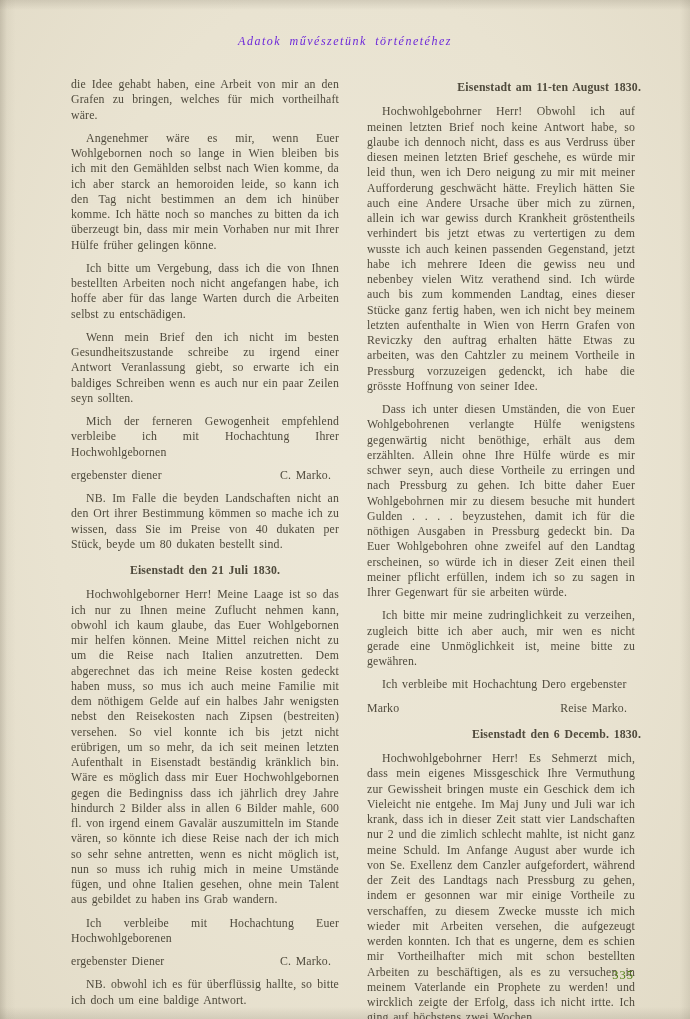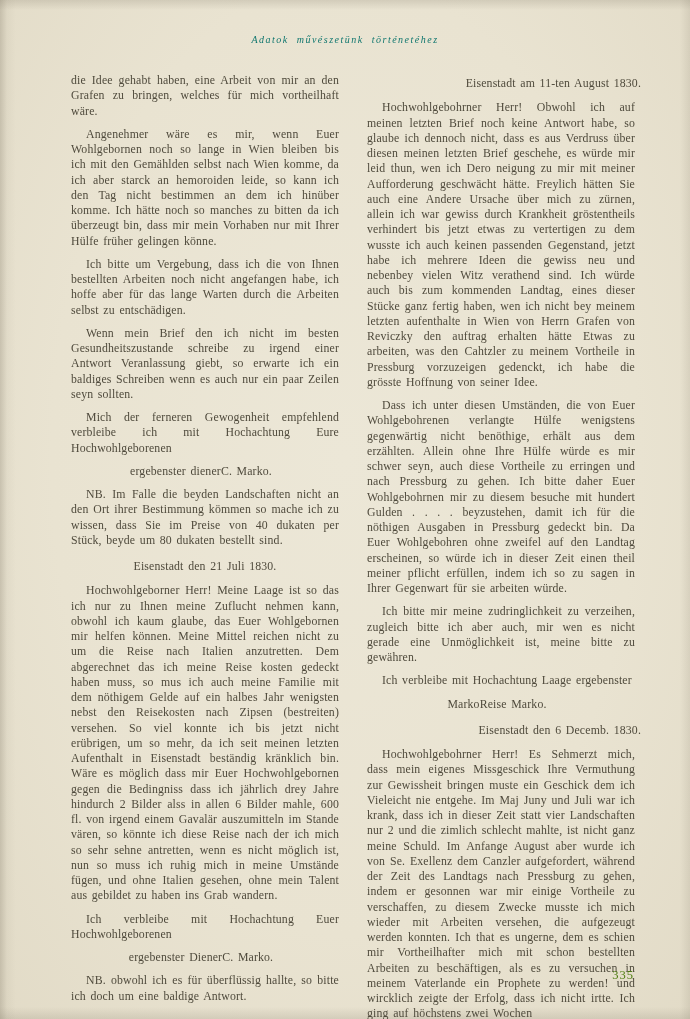--- a/index.html
+++ b/index.html
@@ -22,24 +22,24 @@
     pointer-events: none;
     z-index: 0;
   }
   .sheet {
     position: relative; z-index: 1;
     padding: 34px 47px 0 63px;
   }
   .running-head {
     text-align: center;
     font-style: italic;
-    font-size: 10px;
+    font-size: 12px;
     letter-spacing: 1.5px;
     word-spacing: 4px;
-    color: #0f766e;
+    color: #6d28d9;
     margin: 0 0 0 0;
     padding-right: 16px;
   }
   .columns {
     display: flex;
     gap: 12px;
     margin-top: 20px;
   }
   .col {
     width: 285px;
@@ -49,25 +49,26 @@
     letter-spacing: 0.15px;
     word-spacing: 1.5px;
   }
   .col p { margin: 8px; }
   .col p.p { text-indent: 15px; }
   .col p.cont { text-indent: 0; }
   .col p.date {
     text-align: center;
     text-indent: 0;
     margin: 11px 0 9px 0;
+    font-weight: bold;
   }
   .col.right p.date { text-align: right; padding-right: 2px; }
   .col .sigline {
     display: flex;
-    justify-content: center;
+    justify-content: space-between;
     text-indent: 0;
     padding-right: 8px;
   }
   .pagenum {
     position: absolute;
     right: 56px;
     bottom: 36px;
     font-size: 12.5px;
     letter-spacing: 1px;
     color: #4d7c0f;
@@ -81,41 +82,41 @@
 
 <div class="sheet">
   <div class="running-head">Adatok művészetünk történetéhez</div>
 
   <div class="columns">
     <div class="col left">
         <p class="cont">die Idee gehabt haben, eine Arbeit von mir an den Grafen zu bringen, welches für mich vortheilhaft wäre.</p>
         <p class="p">Angenehmer wäre es mir, wenn Euer Wohlgebornen noch so lange in Wien bleiben bis ich mit den Gemählden selbst nach Wien komme, da ich aber starck an hemoroiden leide, so kann ich den Tag nicht bestimmen an dem ich hinüber komme. Ich hätte noch so manches zu bitten da ich überzeugt bin, dass mir mein Vorhaben nur mit Ihrer Hülfe früher gelingen könne.</p>
         <p class="p">Ich bitte um Vergebung, dass ich die von Ihnen bestellten Arbeiten noch nicht angefangen habe, ich hoffe aber für das lange Warten durch die Arbeiten selbst zu entschädigen.</p>
         <p class="p">Wenn mein Brief den ich nicht im besten Gesundheitszustande schreibe zu irgend einer Antwort Veranlassung giebt, so erwarte ich ein baldiges Schreiben wenn es auch nur ein paar Zeilen seyn sollten.</p>
-        <p class="p">Mich der ferneren Gewogenheit empfehlend verbleibe ich mit Hochachtung Eure Hochwohlgeborenen</p>
+        <p class="p">Mich der ferneren Gewogenheit empfehlend verbleibe ich mit Hochachtung Ihrer Hochwohlgebornen</p>
         <p class="sigline">
           <span>ergebenster diener</span>
           <span>C. Marko.</span>
         </p>
         <p class="p">NB. Im Falle die beyden Landschaften nicht an den Ort ihrer Bestimmung kömmen so mache ich zu wissen, dass Sie im Preise von 40 dukaten per Stück, beyde um 80 dukaten bestellt sind.</p>
         <p class="date">Eisenstadt den 21 Juli 1830.</p>
         <p class="p">Hochwohlgeborner Herr! Meine Laage ist so das ich nur zu Ihnen meine Zuflucht nehmen kann, obwohl ich kaum glaube, das Euer Wohlgebornen mir helfen können. Meine Mittel reichen nicht zu um die Reise nach Italien anzutretten. Dem abgerechnet das ich meine Reise kosten gedeckt haben muss, so mus ich auch meine Familie mit dem nöthigem Gelde auf ein halbes Jahr wenigsten nebst den Reisekosten nach Zipsen (bestreiten) versehen. So viel konnte ich bis jetzt nicht erübrigen, um so mehr, da ich seit meinen letzten Aufenthalt in Eisenstadt beständig kränklich bin. Wäre es möglich dass mir Euer Hochwohlgebornen gegen die Bedingniss dass ich jährlich drey Jahre hindurch 2 Bilder alss in allen 6 Bilder mahle, 600 fl. von irgend einem Gavalär auszumitteln im Stande vären, so könnte ich diese Reise nach der ich mich so sehr sehne antretten, wenn es nicht möglich ist, nun so muss ich ruhig mich in meine Umstände fügen, und ohne Italien gesehen, ohne mein Talent aus gebildet zu haben ins Grab wandern.</p>
         <p class="p">Ich verbleibe mit Hochachtung Euer Hochwohlgeborenen</p>
         <p class="sigline">
           <span>ergebenster Diener</span>
           <span>C. Marko.</span>
         </p>
         <p class="p">NB. obwohl ich es für überflüssig hallte, so bitte ich doch um eine baldige Antwort.</p>
       </div>
     <div class="col right">
         <p class="date">Eisenstadt am 11-ten August 1830.</p>
         <p class="p">Hochwohlgebohrner Herr! Obwohl ich auf meinen letzten Brief noch keine Antwort habe, so glaube ich dennoch nicht, dass es aus Verdruss über diesen meinen letzten Brief geschehe, es würde mir leid thun, wen ich Dero neigung zu mir mit meiner Aufforderung geschwächt hätte. Freylich hätten Sie auch eine Andere Ursache über mich zu zürnen, allein ich war gewiss durch Krankheit gröstentheils verhindert bis jetzt etwas zu vertertigen zu dem wusste ich auch keinen passenden Gegenstand, jetzt habe ich mehrere Ideen die gewiss neu und nebenbey vielen Witz verathend sind. Ich würde auch bis zum kommenden Landtag, eines dieser Stücke ganz fertig haben, wen ich nicht bey meinem letzten aufenthalte in Wien von Herrn Grafen von Reviczky den auftrag erhalten hätte Etwas zu arbeiten, was den Cahtzler zu meinem Vortheile in Pressburg vorzuzeigen gedenckt, ich habe die grösste Hoffnung von seiner Idee.</p>
         <p class="p">Dass ich unter diesen Umständen, die von Euer Wohlgebohrenen verlangte Hülfe wenigstens gegenwärtig nicht benöthige, erhält aus dem erzählten. Allein ohne Ihre Hülfe würde es mir schwer seyn, auch diese Vortheile zu erringen und nach Pressburg zu gehen. Ich bitte daher Euer Wohlgebohrnen mir zu diesem besuche mit hundert Gulden . . . . beyzustehen, damit ich für die nöthigen Ausgaben in Pressburg gedeckt bin. Da Euer Wohlgebohren ohne zweifel auf den Landtag erscheinen, so würde ich in dieser Zeit einen theil meiner pflicht erfüllen, indem ich so zu sagen in Ihrer Gegenwart für sie arbeiten würde.</p>
         <p class="p">Ich bitte mir meine zudringlichkeit zu verzeihen, zugleich bitte ich aber auch, mir wen es nicht gerade eine Unmöglichkeit ist, meine bitte zu gewähren.</p>
-        <p class="p">Ich verbleibe mit Hochachtung Laage ergebenster</p>
+        <p class="p">Ich verbleibe mit Hochachtung Dero ergebenster</p>
         <p class="sigline">
           <span>Marko</span>
           <span>Reise Marko.</span>
         </p>
         <p class="date">Eisenstadt den 6 Decemb. 1830.</p>
         <p class="p">Hochwohlgebohrner Herr! Es Sehmerzt mich, dass mein eigenes Missgeschick Ihre Vermuthung zur Gewissheit bringen muste ein Geschick dem ich Vieleicht nie entgehe. Im Maj Juny und Juli war ich krank, dass ich in dieser Zeit statt vier Landschaften nur 2 und die zimlich schlecht mahlte, ist nicht ganz meine Schuld. Im Anfange August aber wurde ich von Se. Exellenz dem Canzler aufgefordert, während der Zeit des Landtags nach Pressburg zu gehen, indem er gesonnen war mir einige Vortheile zu verschaffen, zu diesem Zwecke musste ich mich wieder mit Arbeiten versehen, die aufgezeugt werden konnten. Ich that es ungerne, dem es schien mir Vortheilhafter mich mit schon bestellten Arbeiten zu beschäftigen, als es zu versuchen in meinem Vaterlande ein Prophete zu werden! und wircklich zeigte der Erfolg, dass ich nicht irtte. Ich ging auf höchstens zwei Wochen</p>
       </div>
   </div>
 </div>
 

